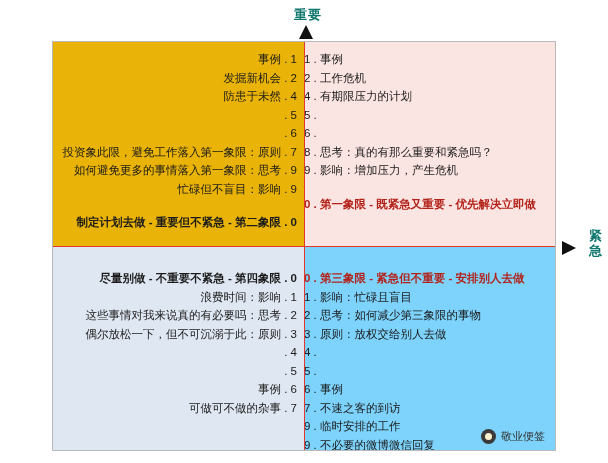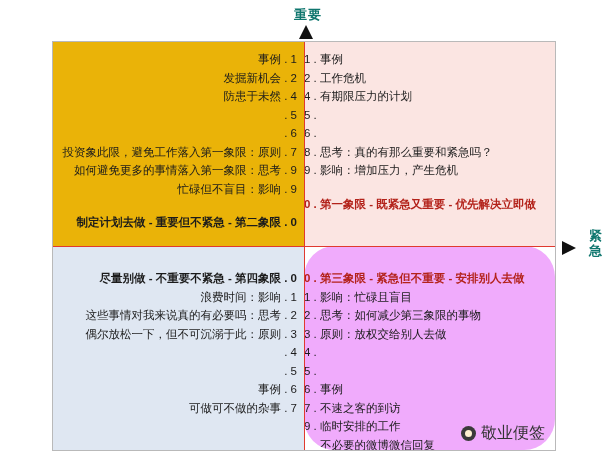--- a/index.html
+++ b/index.html
@@ -51,21 +51,21 @@
     box-sizing: border-box;
   }
   .quad {
     position: absolute;
     box-sizing: border-box;
     overflow: hidden;
   }
   #q2 { left: 0; top: 0; width: 50%; height: 50%; background: #eab308; }
   #q1 { left: 50%; top: 0; width: 50%; height: 50%; background: #fbe5e2; }
   #q4 { left: 0; top: 50%; width: 50%; height: 50%; background: #dfe7f2; }
-  #q3 { left: 50%; top: 50%; width: 50%; height: 50%; background: #f0abfc; border-radius: 31px; }
+  #q3 { left: 50%; top: 50%; width: 50%; height: 50%; background: #7dd3fc; }
 
   
   #vline {
     position: absolute;
     left: 50%;
     top: 0;
     width: 0;
     height: 100%;
     border-left: 1.5px solid #e03a2f;
   }
@@ -108,21 +108,21 @@
   .q3 .bold { color: #b3221a; }
   .q4 .bold { color: #1b1b1b; }
 
   
   #footer-badge {
     position: absolute;
     right: 10px;
     bottom: 6px;
     display: flex;
     align-items: center;
-    font-size: 16px;
+    font-size: 11px;
     color: #333333;
   }
   #footer-icon {
     width: 15px;
     height: 15px;
     border-radius: 50%;
     background: #3a3a3a;
     margin-right: 5px;
     position: relative;
   }

